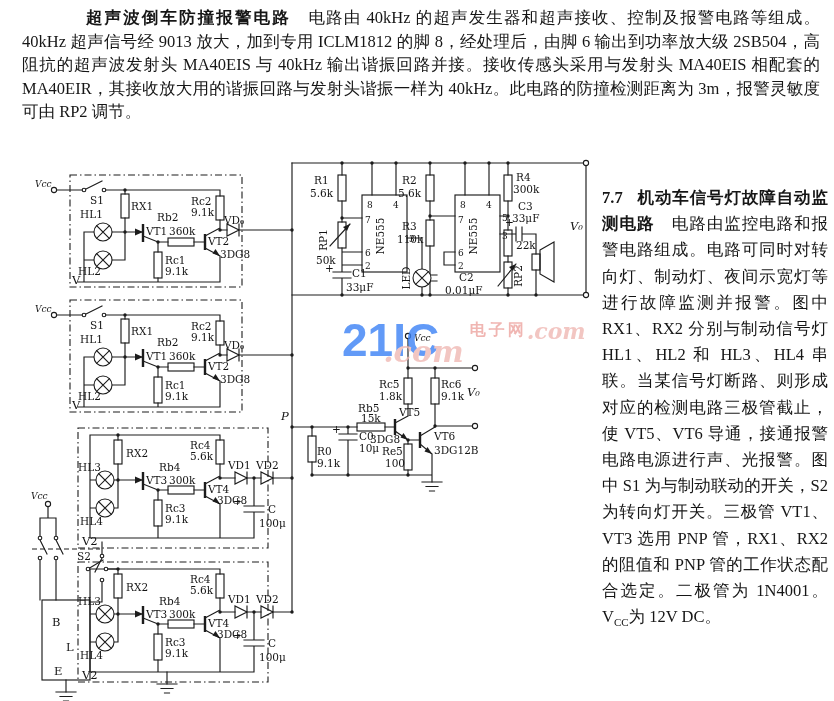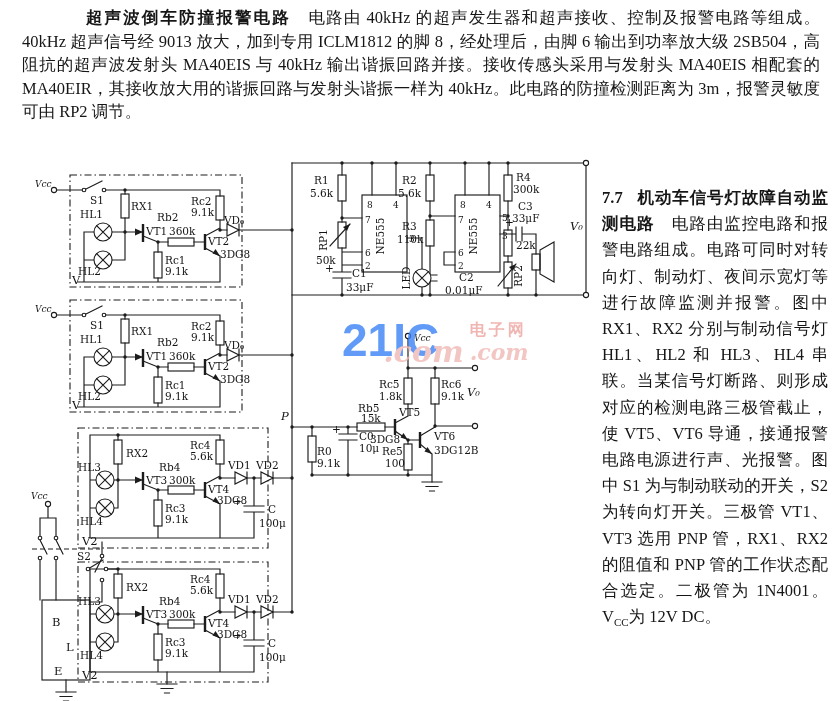--- a/index.html
+++ b/index.html
@@ -24,21 +24,21 @@
   .bd{fill:none;stroke:#1c1c1c;stroke-width:1.1;stroke-dasharray:7 3 1.5 3;}
   .dsh{stroke:#1c1c1c;stroke-width:1;stroke-dasharray:5 3;fill:none;}
   .term{fill:#fff;stroke:#1c1c1c;stroke-width:1.1;}
   .ar{fill:#1c1c1c;stroke:none;}
   .wm{position:absolute;left:340px;top:316px;display:flex;align-items:flex-start;opacity:.8;
       pointer-events:none;}
   .wm-big{font-family:"Liberation Sans","DejaVu Sans",sans-serif;font-weight:bold;font-size:46px;
           line-height:44px;color:#3b82f6;letter-spacing:0px;}
   .wm-com{font-family:"DejaVu Serif",serif;font-style:italic;font-weight:bold;font-size:30px;
           color:#f0b8b4;margin:16px 0 0 -56px;}
-  .wm-right{display:flex;flex-direction:column;margin-left:6px;margin-top:2px;}
+  .wm-right{display:flex;flex-direction:row;margin-left:6px;margin-top:2px;}
   .wm-tag{font-size:16px;font-weight:bold;color:#eda4a0;letter-spacing:3px;
           font-family:"DejaVu Sans",sans-serif;}
   .wm-com2{font-family:"DejaVu Serif",serif;font-style:italic;font-weight:bold;font-size:22px;
            color:#f0b8b4;margin-top:-2px;}
 </style>
 </head>
 <body>
 
 <div class="page">
 

